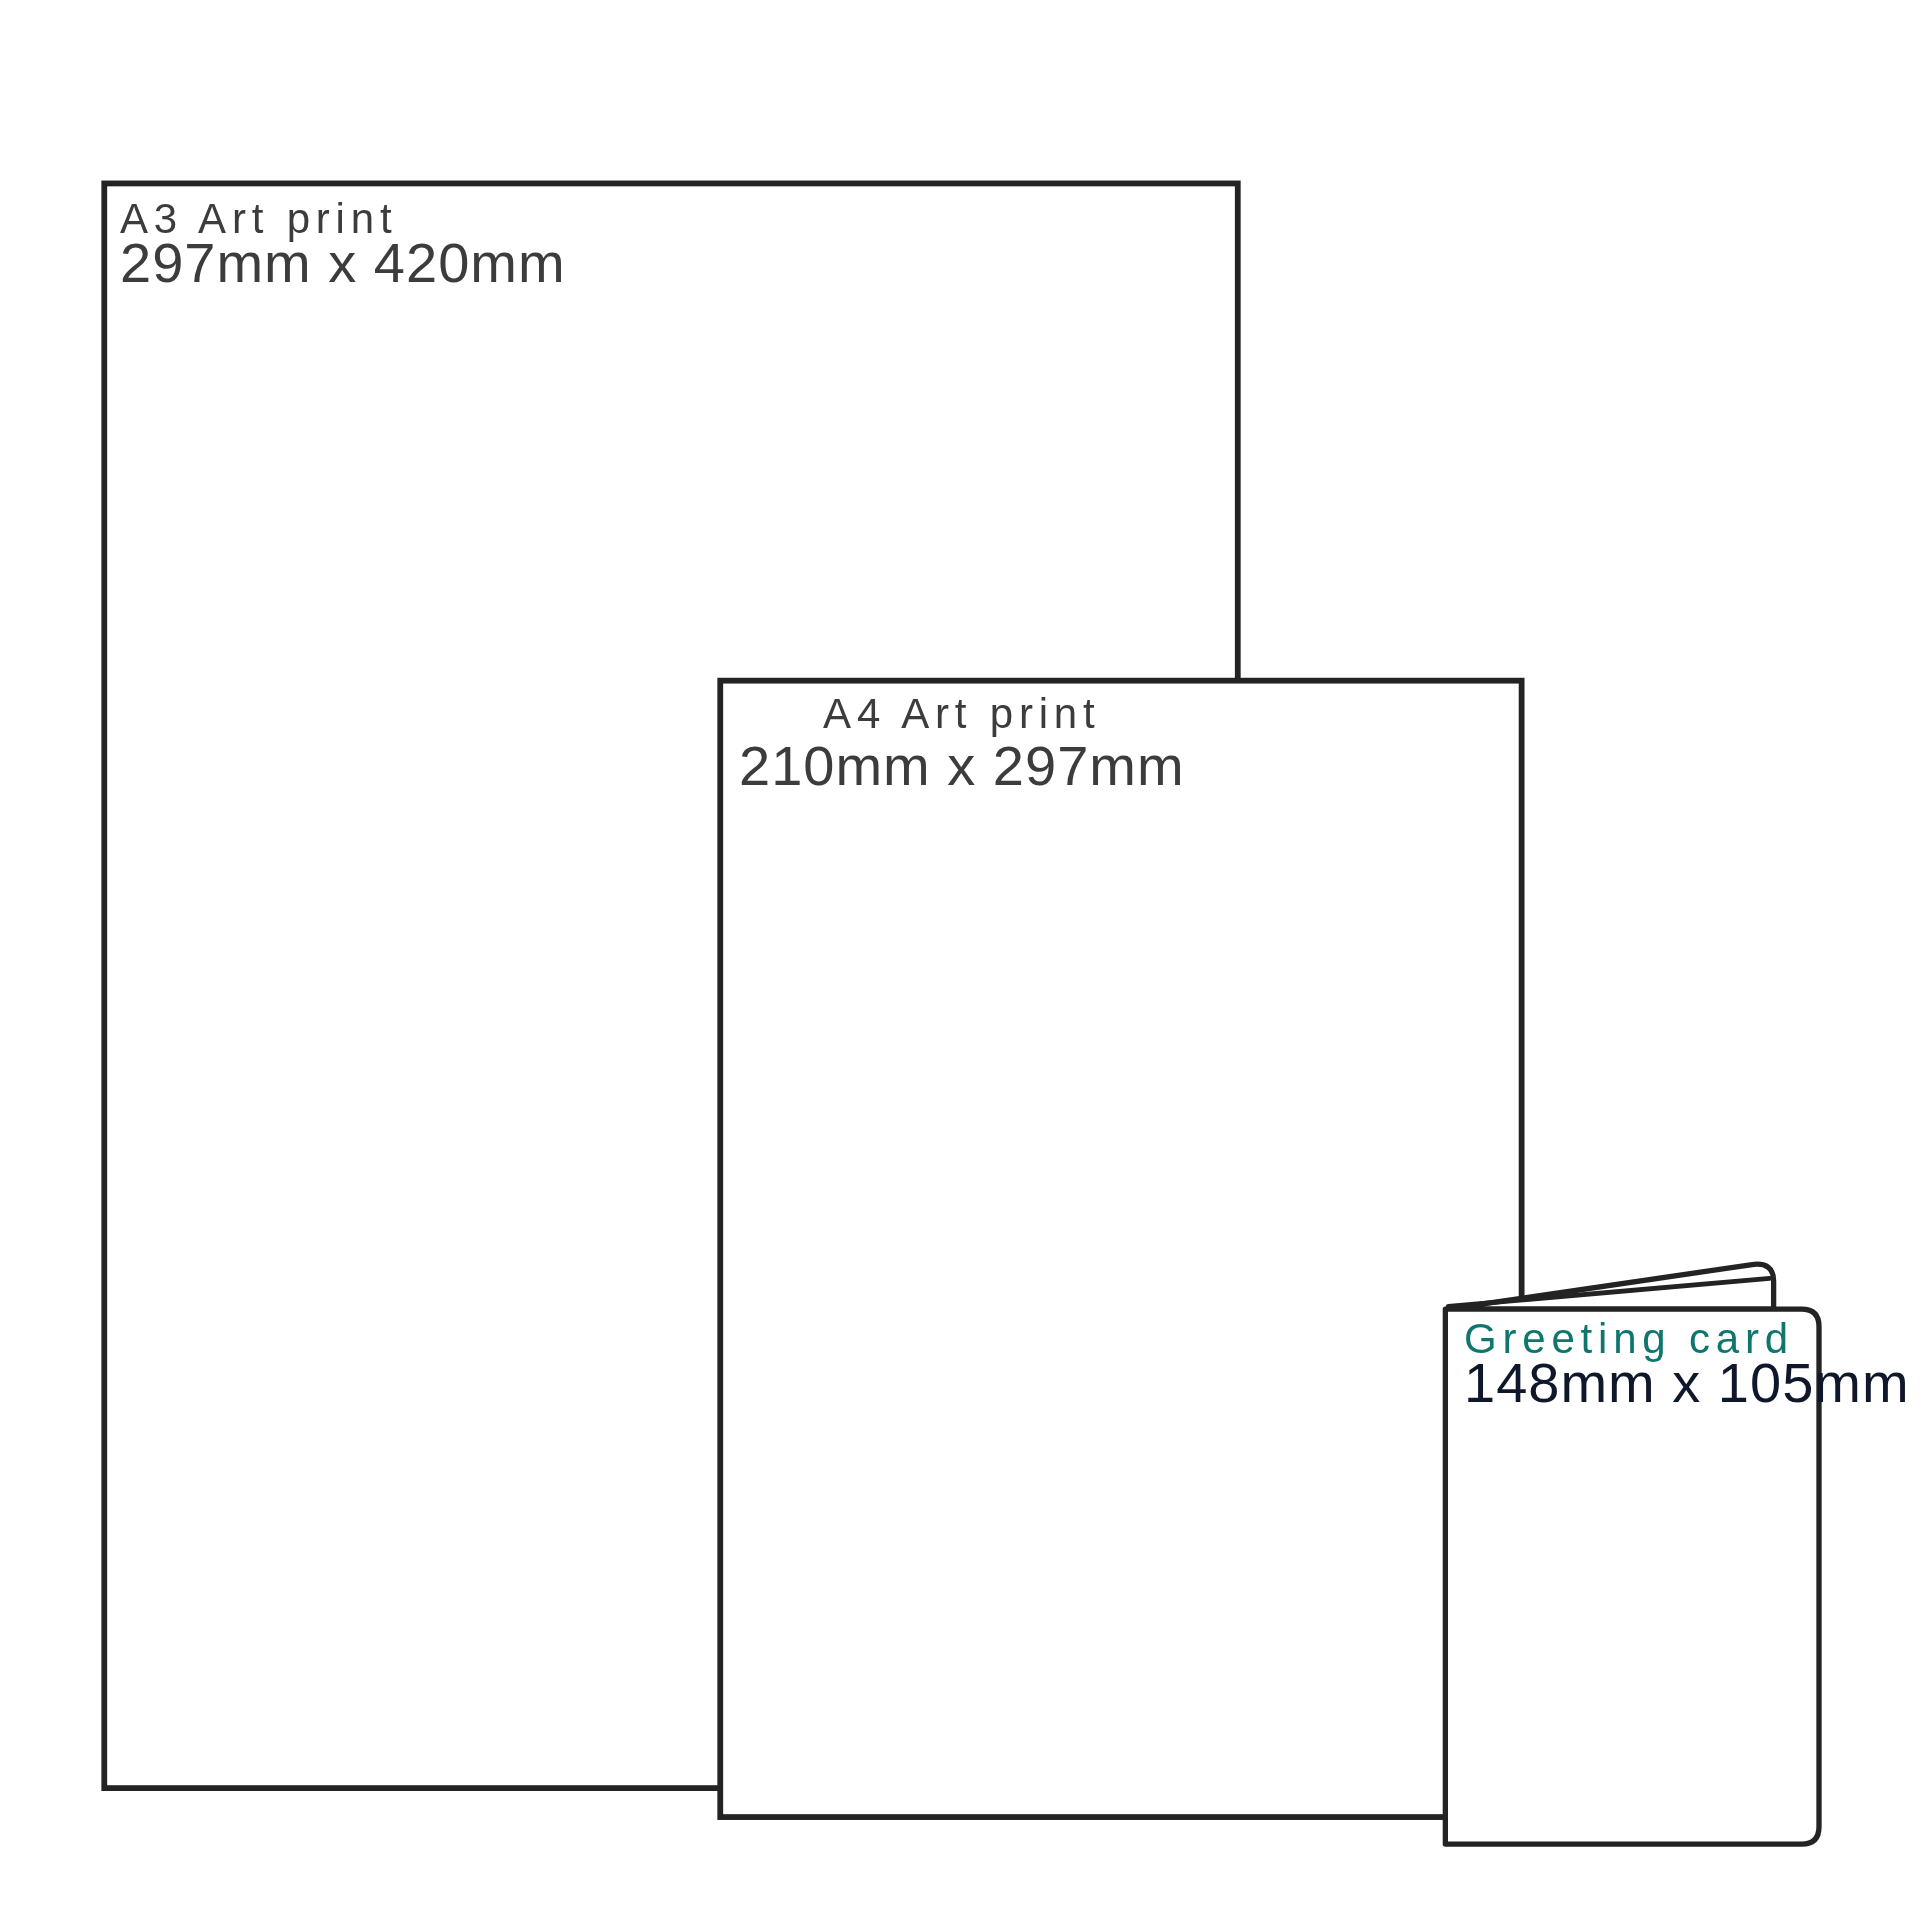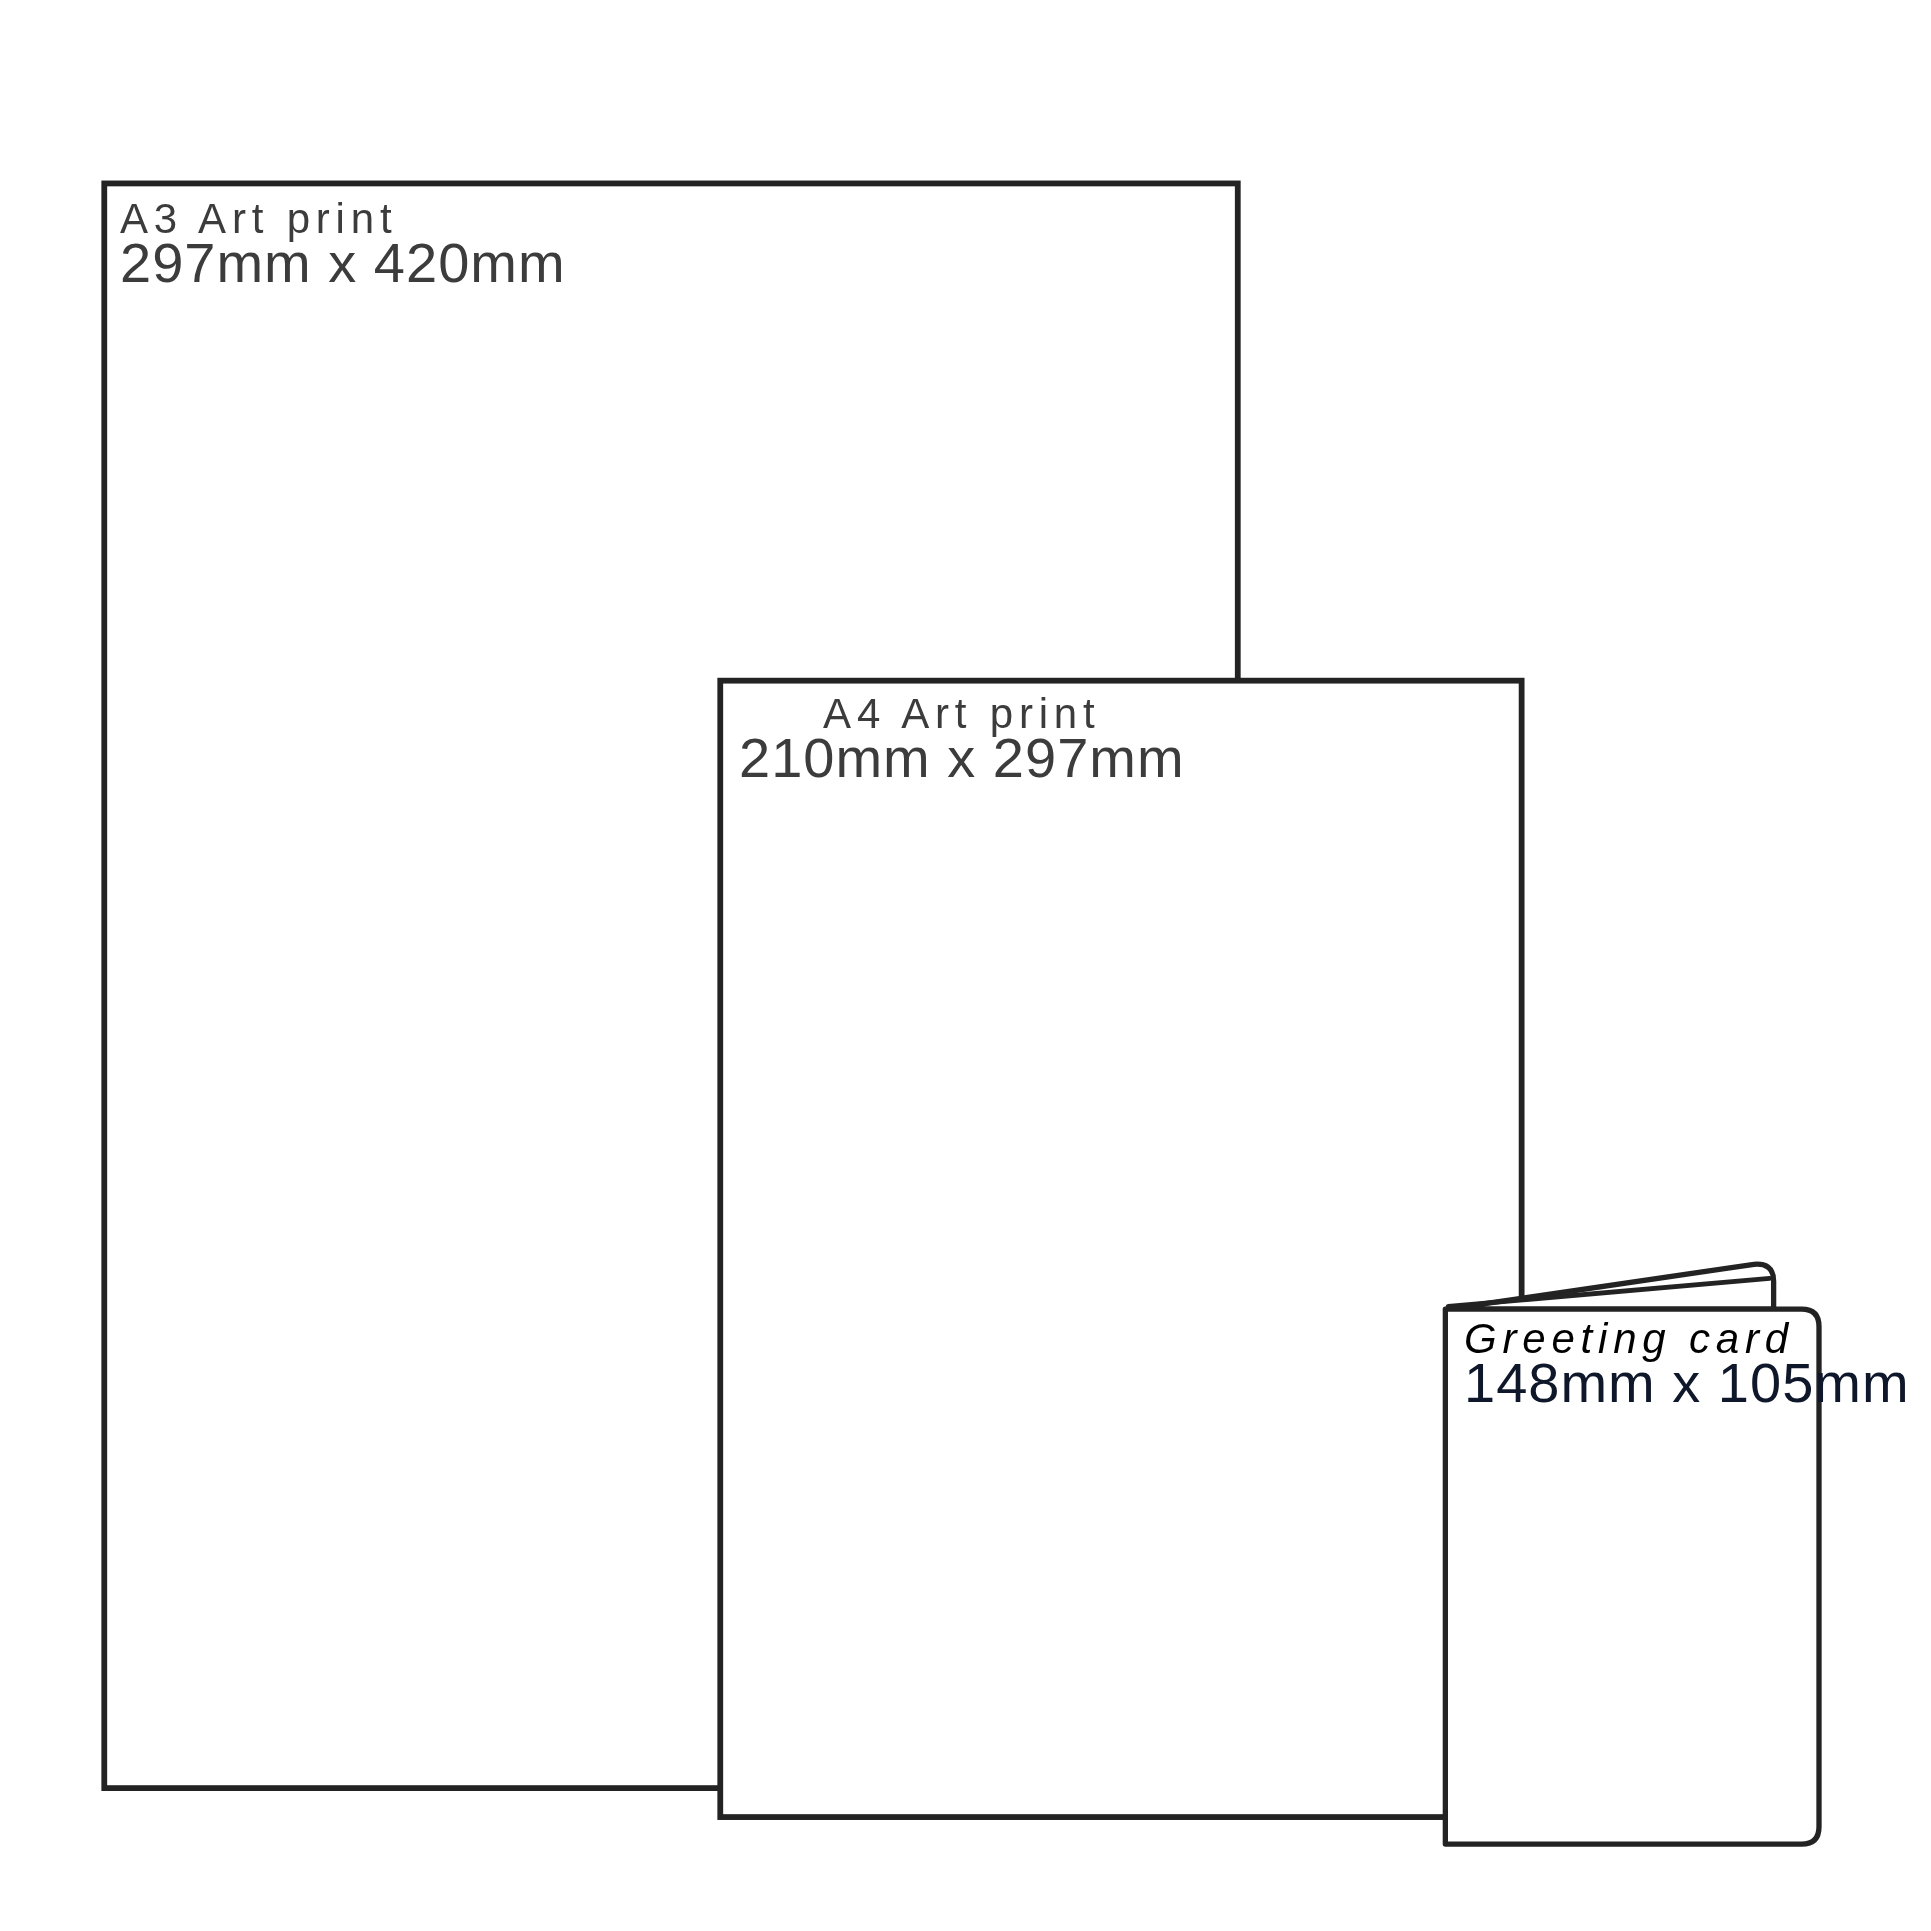--- a/index.html
+++ b/index.html
@@ -62,22 +62,22 @@
     <path d="M 1497 1356 H 1866 Q 1884 1356 1884 1374 V 1892 Q 1884 1910 1866 1910 H 1497 Z" fill="#ffffff" stroke="#232323" stroke-width="5.5" stroke-linejoin="round"></path>
   </svg>
 
   <div class="label" id="label-a3">
     <div class="title" style="color: rgb(60, 60, 60);">A3 Art print</div>
     <div class="dims" style="color: rgb(60, 60, 60);">297mm x 420mm</div>
   </div>
 
   <div class="label" id="label-a4">
     <div class="title" style="color: rgb(60, 60, 60); text-align: center;">A4 Art print</div>
-    <div class="dims" style="color: rgb(60, 60, 60);">210mm x 297mm</div>
+    <div class="dims" style="color: rgb(60, 60, 60); margin-top: 8px;">210mm x 297mm</div>
   </div>
 
   <div class="label" id="label-card">
-    <div class="title" style="color: #000000; font-style: italic;">Greeting card</div>
+    <div class="title" style="color: #0f766e;">Greeting card</div>
     <div class="dims" style="color: #0f172a;">148mm x 105mm</div>
   </div>
 
 </div>
 
 
 </body></html>

